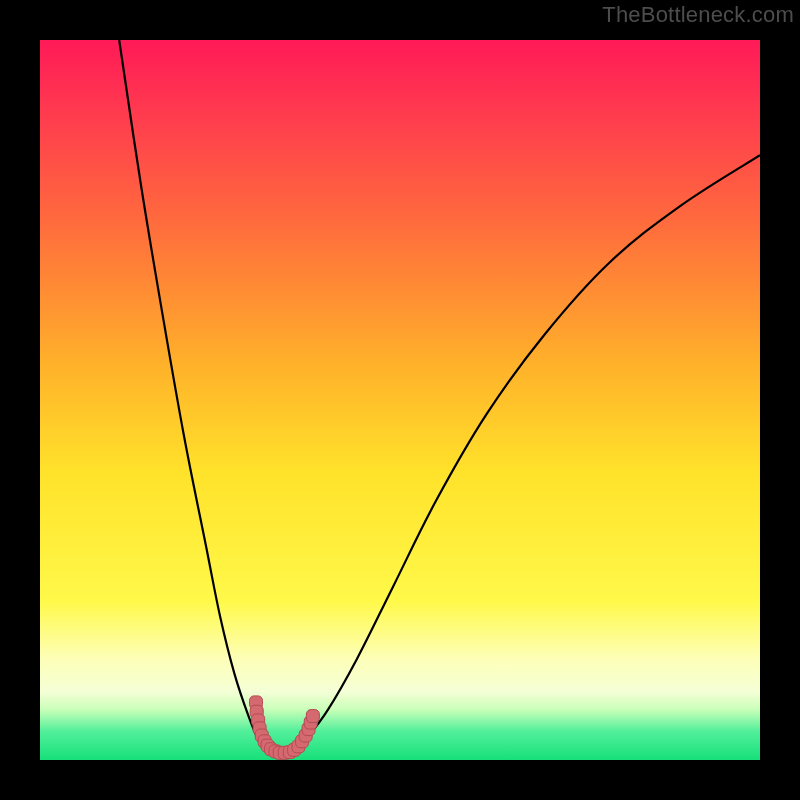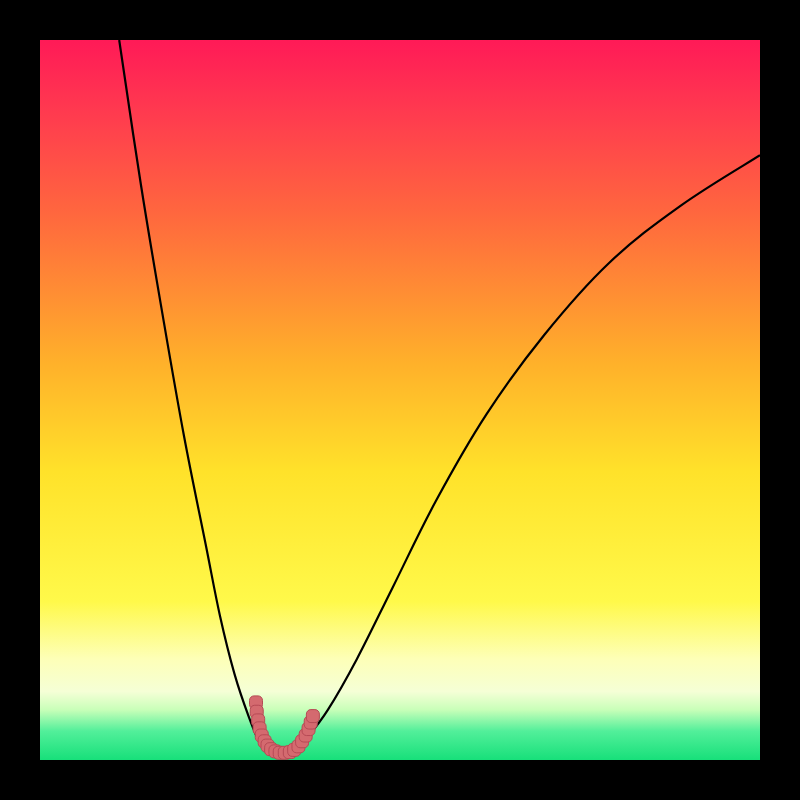--- a/index.html
+++ b/index.html
@@ -50,20 +50,21 @@
     font-size: 22px;
     font-weight: 500;
     letter-spacing: 0.2px;
   }
 </style>
 </head>
 <body>
 
 <div class="frame">
 
+  <div class="watermark">TheBottleneck.com</div>
 
   <div class="plot-area">
 
     <svg class="gradient" viewBox="0 0 720 720" preserveAspectRatio="none">
       <defs>
         <linearGradient id="bg-grad" x1="0" y1="0" x2="0" y2="1">
             <stop offset="0%" stop-color="#ff1a57"></stop>
             <stop offset="10%" stop-color="#ff3a4f"></stop>
             <stop offset="25%" stop-color="#ff6a3d"></stop>
             <stop offset="45%" stop-color="#ffb12a"></stop>

